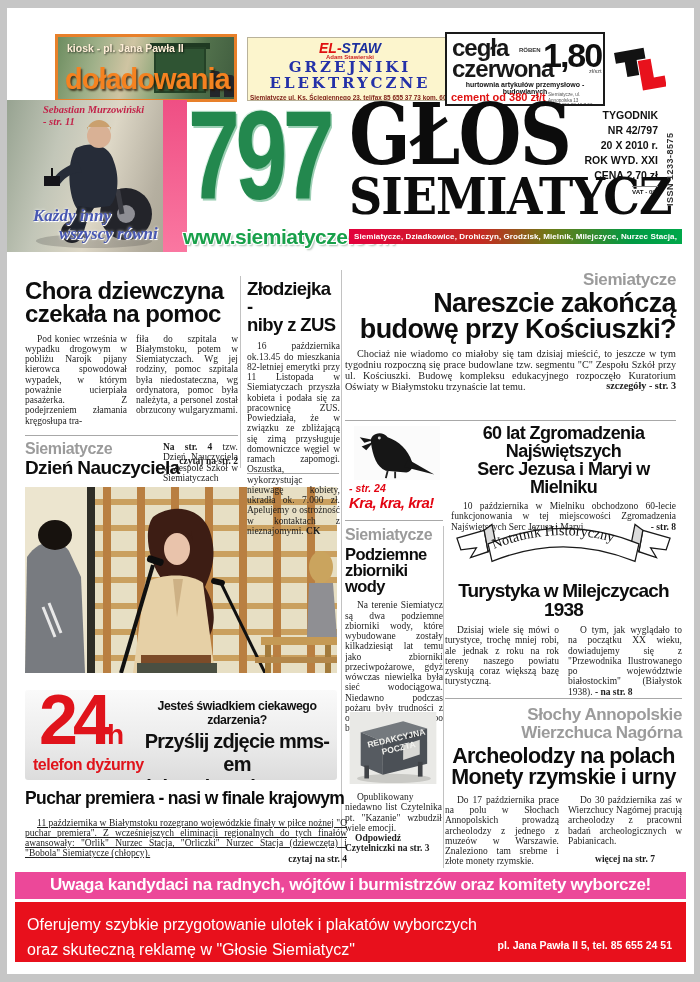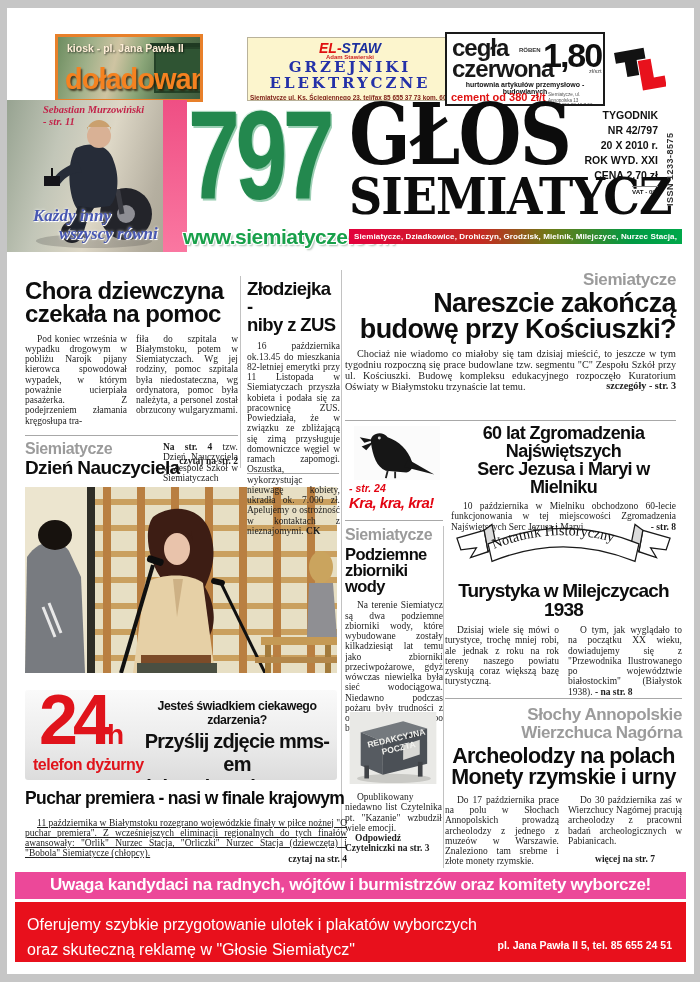--- a/index.html
+++ b/index.html
@@ -14,21 +14,21 @@
   .kicker { font-family:"Liberation Sans", sans-serif; font-weight:bold; color:#9b9b9b; letter-spacing:-0.4px; }
   .body-text { font-size:9.5px; line-height:1.08; text-align:justify; color:#1c1c1c; overflow:hidden; }
   .indent { text-indent:12px; }
   .more { font-size:9.5px; font-weight:bold; text-align:right;margin-top:30px; }
   .more-inline { font-size:9.5px; font-weight:bold; text-align:right; margin-top:-10px; }
 
   .hrule { position:absolute; height:1px; background:#a8a8a8; }
   .vrule { position:absolute; width:1px; background:#c2c2c2; }
 
   
-  .ad-kiosk { left:48px; top:26px; width:148px; height:68px; border:3px solid #e8802a; overflow:hidden;
+  .ad-kiosk { left:48px; top:26px; width:182px; height:68px; border:3px solid #e8802a; overflow:hidden;
     background:linear-gradient(105deg,#6d8d60 0%,#9fb089 22%,#cfc4a2 40%,#8aa578 58%,#52714c 78%,#3f5c3e 100%); }
   .kiosk-booth { position:absolute; left:96px; top:10px; width:52px; height:46px; background:#2f5433; border:2px solid #244227; }
   .kiosk-roof { position:absolute; left:92px; top:6px; width:60px; height:6px; background:#1f3a22; }
   .kiosk-fig { position:absolute; width:10px; height:26px; background:#23262b; bottom:2px; border-radius:3px 3px 0 0; }
   .ad-kiosk-loc { position:absolute; left:9px; top:5px; font-family:"Liberation Sans",sans-serif; font-weight:bold;
     font-size:10.5px; color:#ffefd8; text-shadow:1px 1px 2px rgba(0,0,0,.65); }
   .ad-kiosk-title { position:absolute; left:7px; bottom:3px; font-family:"Liberation Sans",sans-serif; font-weight:bold;
     font-size:29px; letter-spacing:-1px; color:#f58220; text-shadow:1.5px 1.5px 2px rgba(40,20,0,.75); }
 
   .ad-elstaw { left:240px; top:29px; width:206px; height:64px; background:#fcf5cd; border:1px solid #b9b29a;

